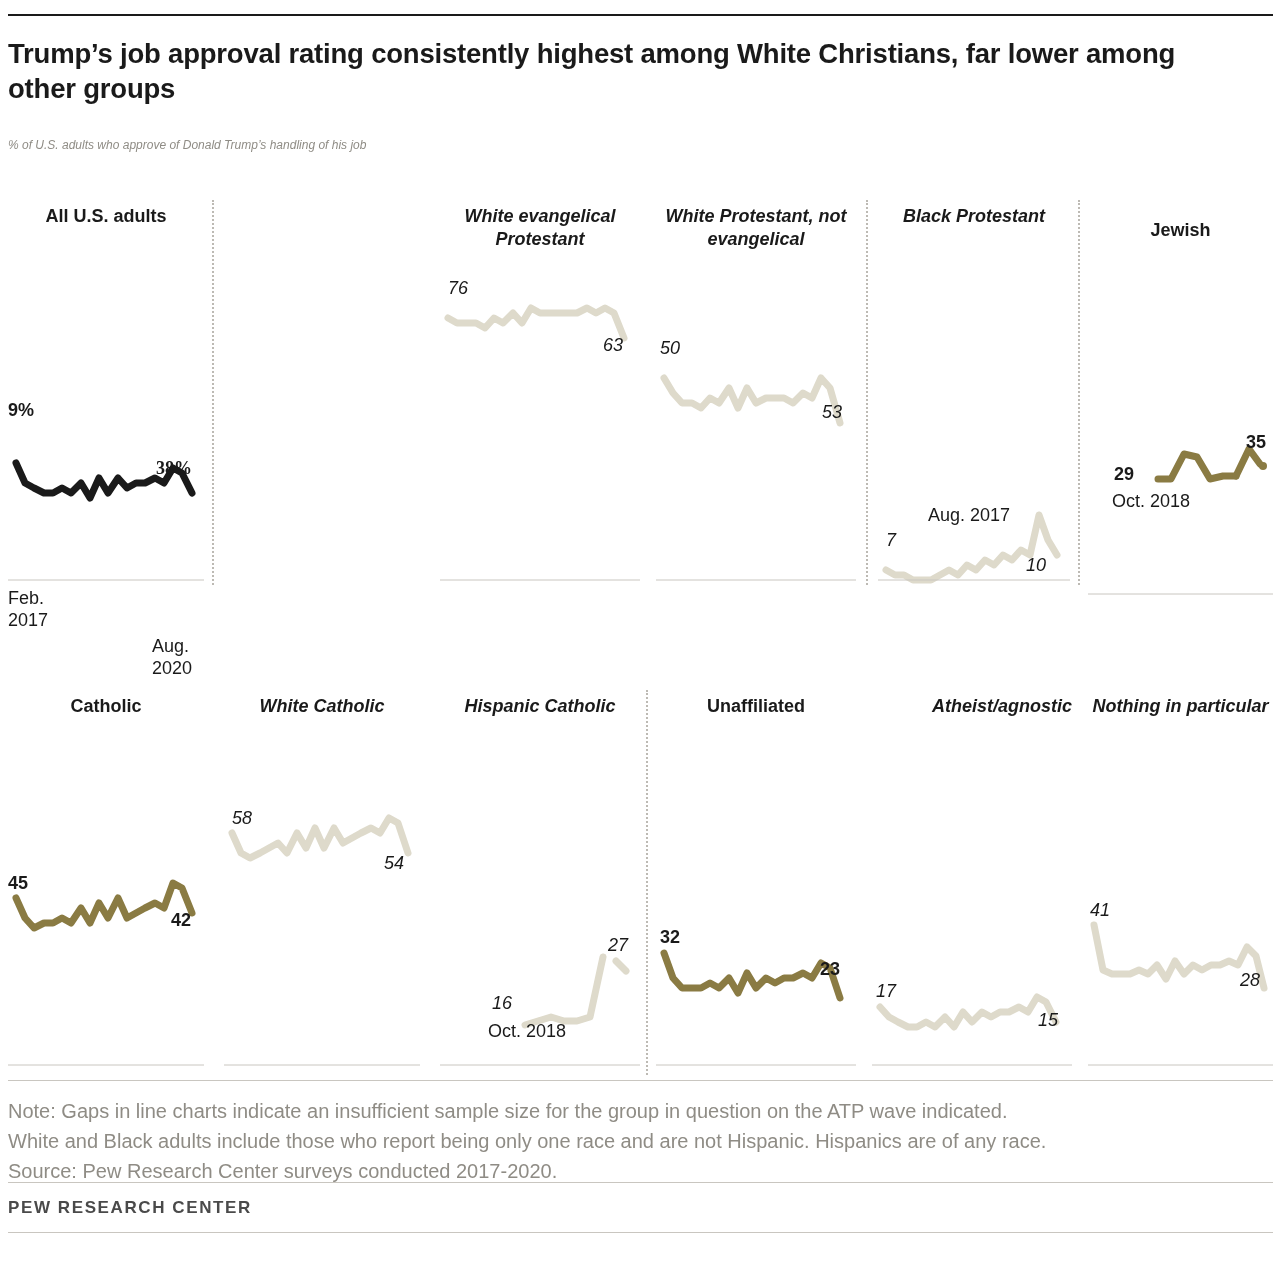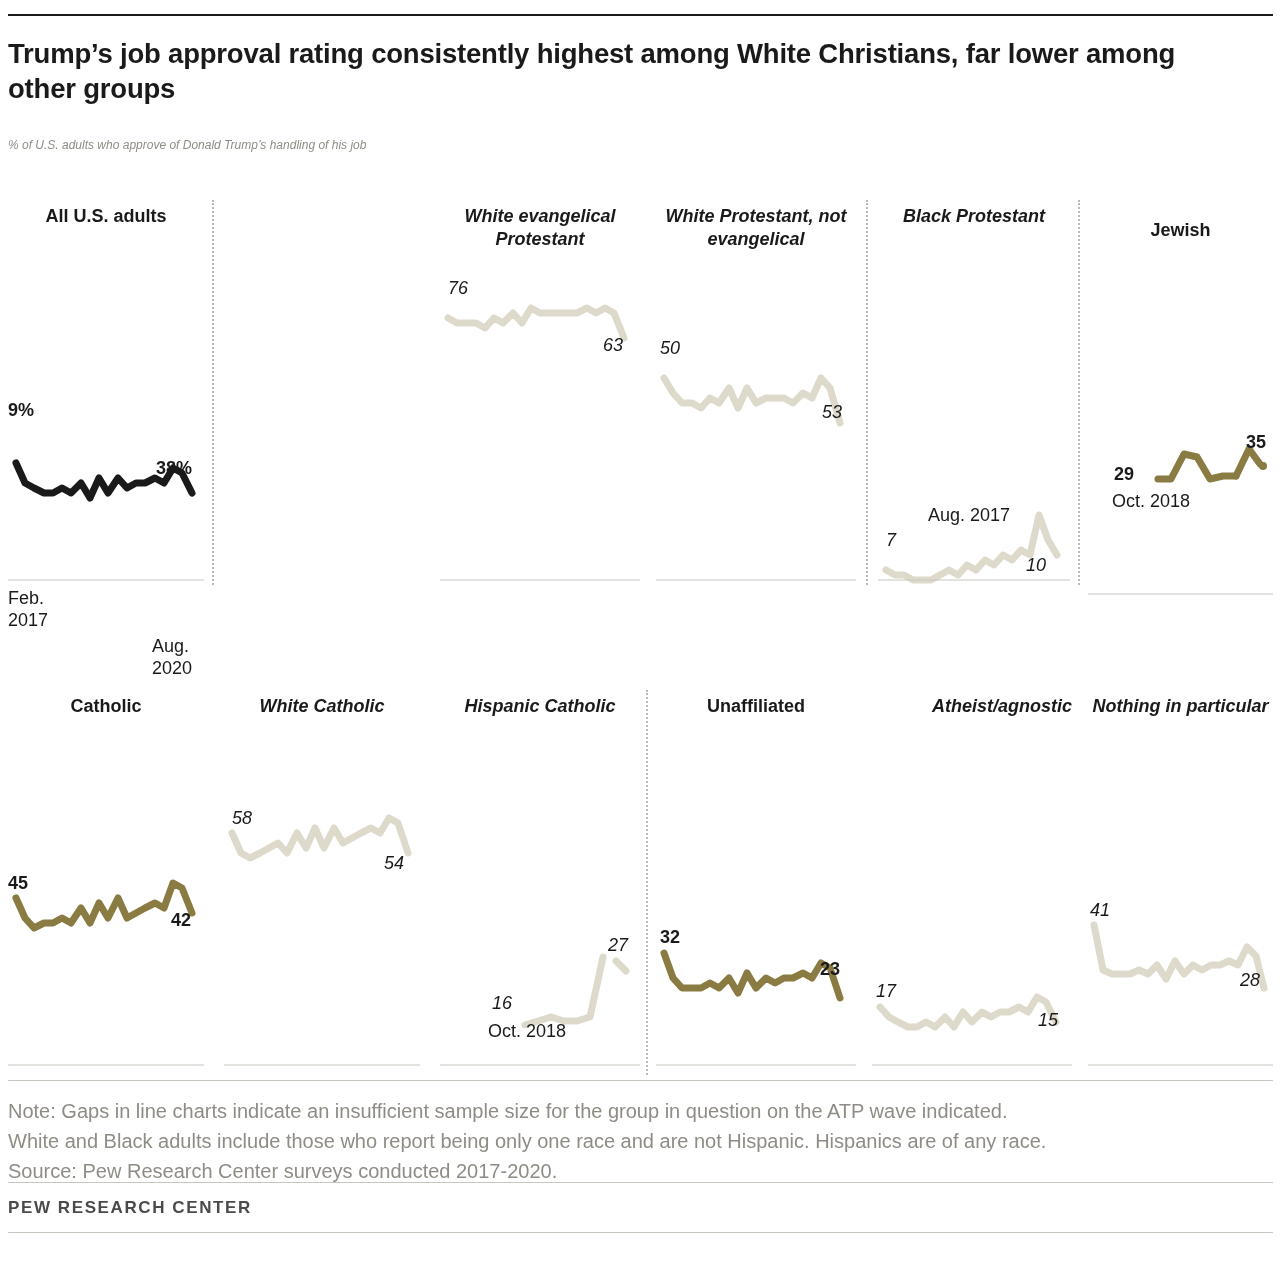--- a/index.html
+++ b/index.html
@@ -124,21 +124,21 @@
   <div class="title">Trump’s job approval rating consistently highest among White Christians, far lower among other groups</div>
   <div class="subtitle">% of U.S. adults who approve of Donald Trump’s handling of his job</div>
 
   <div class="panel" style="left:8px; top:205px; width:196px; height:400px;">
     <div class="panel-title" style="width:196px;">All U.S. adults</div>
     <svg class="plot" width="196" height="400" style="top:30px;">
       <polyline points="8,228 17,248 26,253 36,258 45,258 54,253 63,258 73,248 82,263 91,243 100,258 110,243 119,253 128,248 137,248 147,243 156,248 165,233 174,238 184,258" fill="none" stroke="#1a1a1a" stroke-width="7" stroke-linejoin="round" stroke-linecap="round"></polyline>
       <line class="base" x1="0" y1="345" x2="196" y2="345" stroke="#c9c6c0" stroke-width="1"></line>
     </svg>
     <div class="lbl bold" style="left:0px; top:195px;">9%</div>
-    <div class="lbl bold" style="left:148px; top:253px;">38%</div>
+    <div class="lbl bold" style="left:148px; top:253px;font-family:Liberation Serif, serif;">38%</div>
     <div class="axis-lbl" style="left:0px; top:383px;">
       <span>Feb.</span><br>
       <span>2017</span>
     </div>
     <div class="axis-lbl" style="left:144px; top:383px;margin-top:48px;">
       <span>Aug.</span><br>
       <span>2020</span>
     </div>
   </div>
 

